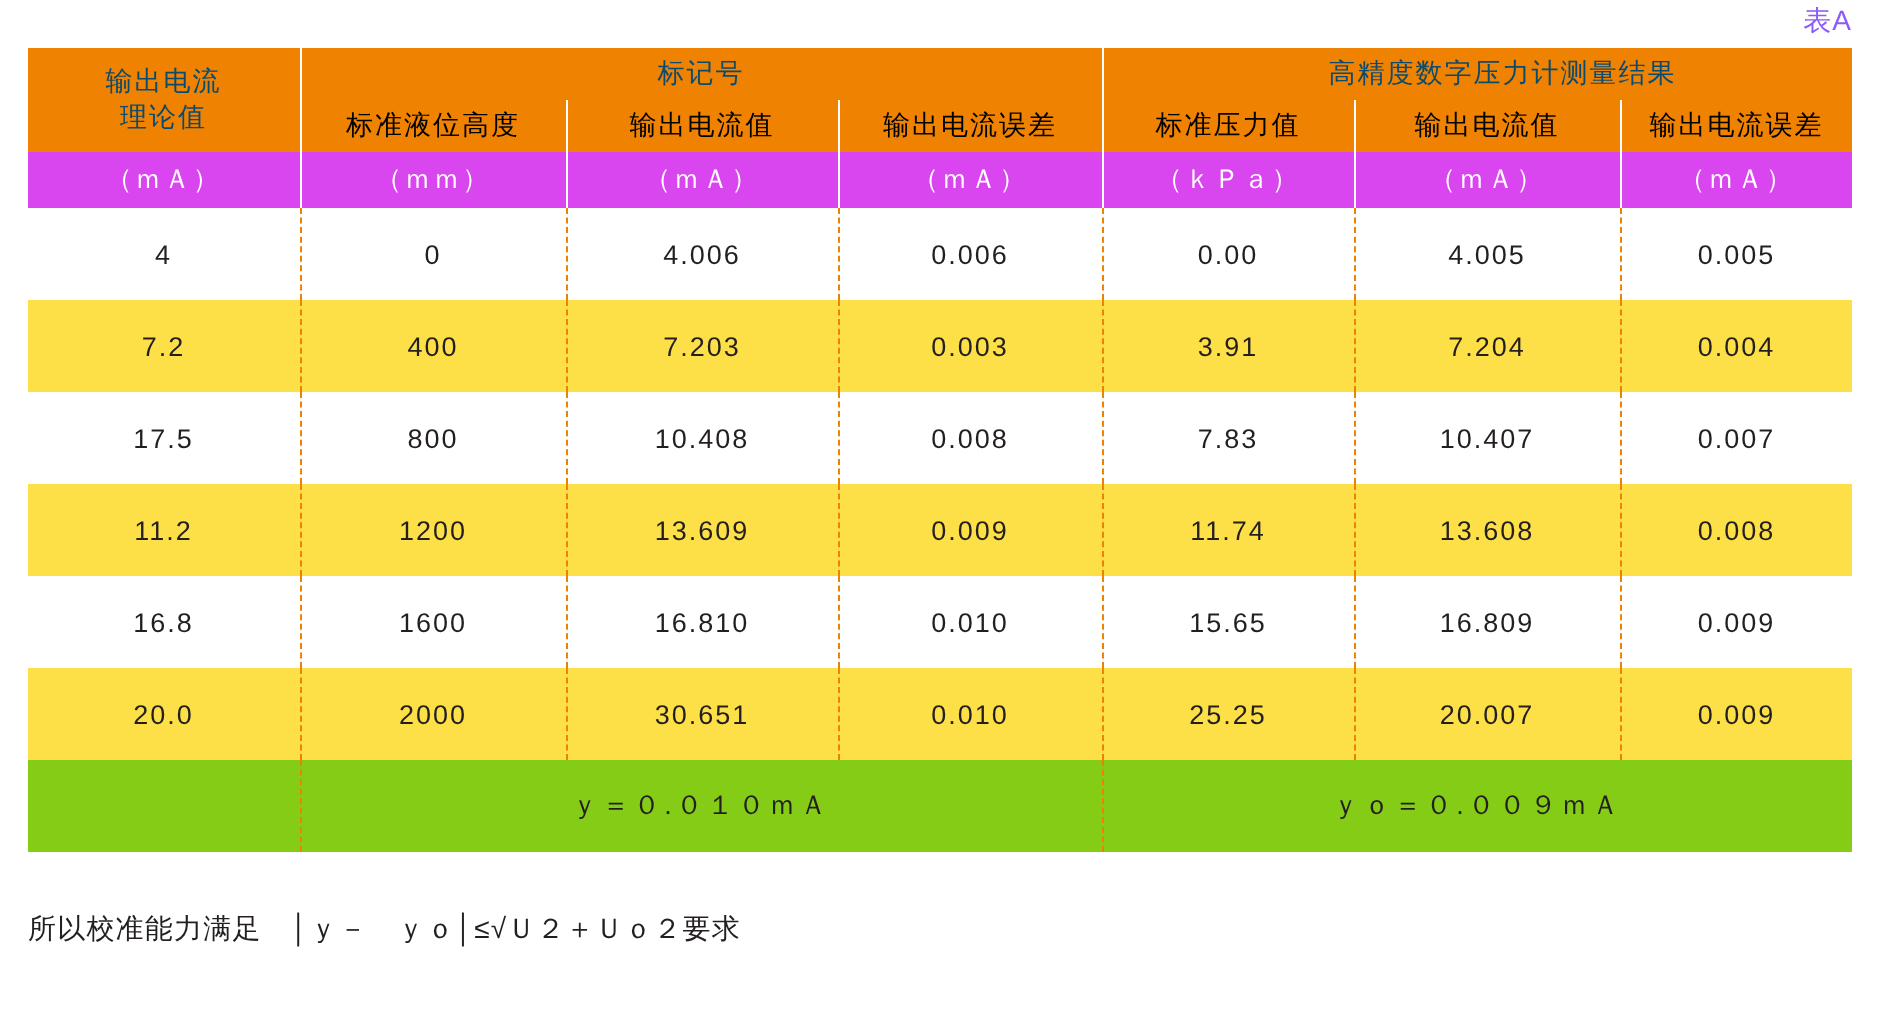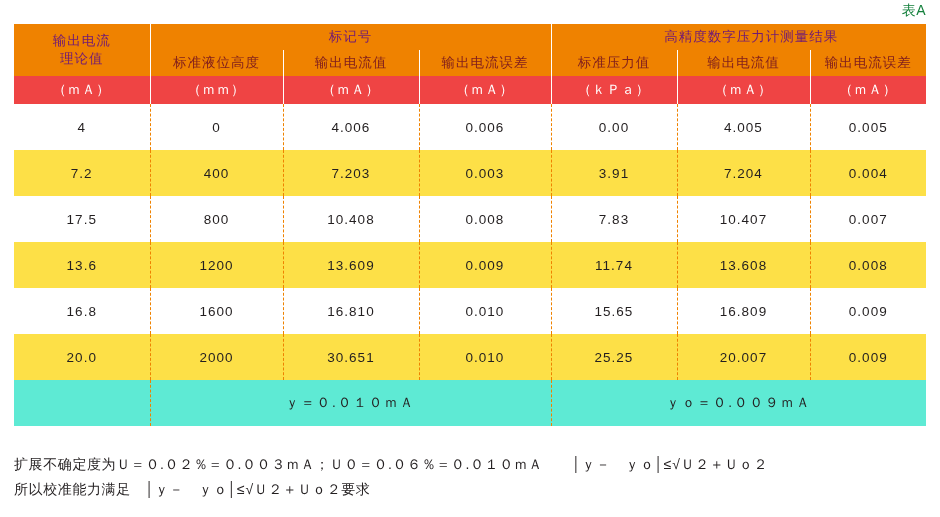--- a/index.html
+++ b/index.html
@@ -19,21 +19,21 @@
     position: relative;
     width: 940px;
     height: 517px;
     box-sizing: border-box;
   }
   .table-caption {
     position: absolute;
     top: 2px;
     right: 14px;
     font-size: 14px;
-    color: #15803d;
+    color: #8b5cf6;
     letter-spacing: 0.5px;
   }
   table.data {
     position: absolute;
     top: 24px;
     left: 14px;
     width: 912px;
     border-collapse: collapse;
     table-layout: fixed;
   }
@@ -47,38 +47,38 @@
 
   table.data th, table.data td {
     text-align: center;
     vertical-align: middle;
     font-size: 13.5px;
     font-weight: normal;
     letter-spacing: 1px;
   }
   .hdr-top th {
     background: #ef8200;
-    color: #701a75;
+    color: #0c4a6e;
     height: 24px;
     border-right: 1px solid #ffffff;
     letter-spacing: 1.5px;
     font-size: 14px;
   }
   .hdr-top th:last-child { border-right: none; padding-left: 26px; }
   .hdr-mid th {
     background: #ef8200;
-    color: #7f1d1d;
+    color: #000000;
     height: 24px;
     border-right: 1px solid #ffffff;
     letter-spacing: 1.5px;
     font-size: 14px;
   }
   .hdr-mid th:last-child { border-right: none; }
   .hdr-bot th {
-    background: #ef4444;
+    background: #d946ef;
     color: #ffffff;
     height: 26px;
     border-right: 1px solid #ffffff;
     letter-spacing: 2px;
     font-size: 14px;
   }
   .hdr-bot th:last-child { border-right: none; }
 
   .span-col0 {
     vertical-align: middle;
@@ -90,21 +90,21 @@
     color: #231f20;
     letter-spacing: 1.2px;
     font-size: 13.5px;
   }
   tbody tr td:last-child { border-right: none; }
   tbody tr.odd td { background: #ffffff; }
   tbody tr.even td { background: #fde047; }
 
   tbody tr.footrow td {
     height: 44px;
-    background: #5eead4;
+    background: #84cc16;
     border-right: 1px dashed #ef8200;
     letter-spacing: 2px;
     text-align: center;
   }
   tbody tr.footrow td.nb { border-right: 1px dashed #ef8200; }
   tbody tr.footrow td:last-child { border-right: none; }
 
   .notes {
     position: absolute;
     left: 14px;
@@ -185,21 +185,21 @@
       <tr class="odd">
         <td>17.5</td>
         <td>800</td>
         <td>10.408</td>
         <td>0.008</td>
         <td>7.83</td>
         <td>10.407</td>
         <td>0.007</td>
       </tr>
       <tr class="even">
-        <td>13.6</td>
+        <td>11.2</td>
         <td>1200</td>
         <td>13.609</td>
         <td>0.009</td>
         <td>11.74</td>
         <td>13.608</td>
         <td>0.008</td>
       </tr>
       <tr class="odd">
         <td>16.8</td>
         <td>1600</td>
@@ -220,17 +220,16 @@
       </tr>
       <tr class="footrow">
         <td class="nb"></td>
         <td class="nb" colspan="3">ｙ＝０.０１０ｍＡ</td>
         <td colspan="3">ｙｏ＝０.００９ｍＡ</td>
       </tr>
     </tbody>
   </table>
 
   <div class="notes">
-    <div class="line">扩展不确定度为Ｕ＝０.０２％＝０.００３ｍＡ；Ｕ０＝０.０６％＝０.０１０ｍＡ　　│ｙ－　ｙｏ│≤√Ｕ２＋Ｕｏ２</div>
     <div class="line">所以校准能力满足　│ｙ－　ｙｏ│≤√Ｕ２＋Ｕｏ２要求</div>
   </div>
 
 </div>
 
 </body></html>

